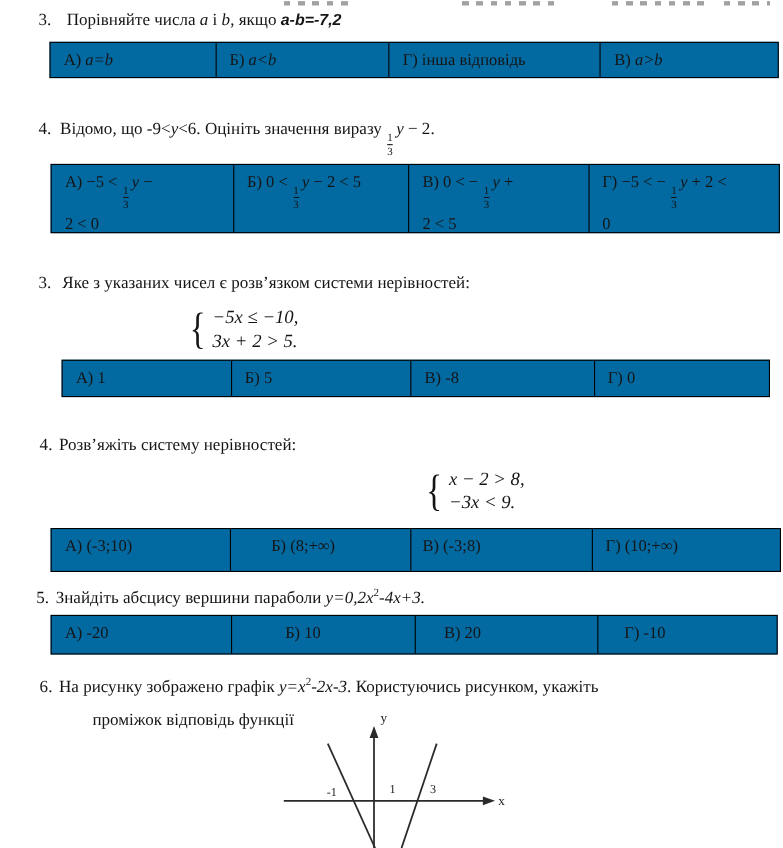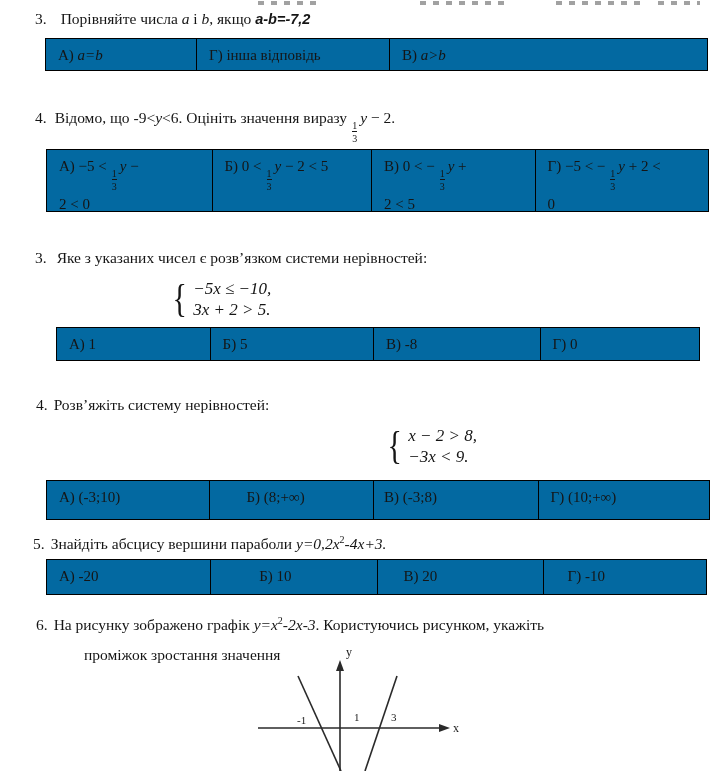--- a/index.html
+++ b/index.html
@@ -31,20 +31,21 @@
 
   <div class="strip" style="left:258px;width:62px;"></div>
   <div class="strip" style="left:420px;width:86px;"></div>
   <div class="strip" style="left:556px;width:88px;"></div>
   <div class="strip" style="left:658px;width:42px;"></div>
 
   <div class="q" style="top:9px;left:35px;"><span class="qnum" style="margin-right:14px;">3.</span><span>Порівняйте числа </span><span class="it">a</span><span> і </span><span class="it">b</span><span>, якщо </span><span class="sansmath">a-b=-7,2</span></div>
 
   <div class="tbl" style="left:45px;top:38px;width:663px;height:33px;">
     <div class="cell" style="width:150px;"><span>А) </span><span class="it">a=b</span></div>
+    <div class="cell" style="width:158px;"><span>Б) </span><span class="it">a&lt;b</span></div>
     <div class="cell" style="width:193px;"><span>Г) </span><span>інша відповідь</span></div>
     <div class="cell" style="width:162px;"><span>В) </span><span class="it">a&gt;b</span></div>
   </div>
 
   <div class="q" style="top:108px;left:35px;"><span class="qnum">4.</span><span>Відомо, що  -9&lt;</span><span class="it">y</span><span>&lt;6. Оцініть значення виразу</span><span class="frac">
         <span>1</span>
         <span class="den">3</span>
       </span><span class="it">y</span><span> − 2.</span></div>
 
   <div class="tbl" style="left:46px;top:149px;width:663px;height:63px;">
@@ -103,21 +104,21 @@
   <div class="q" style="top:534px;left:33px;"><span class="qnum" style="margin-right:6px;">5.</span><span>Знайдіть абсцису вершини параболи </span><span class="it">y=0,2x</span><sup>2</sup><span class="it">-4x+3.</span></div>
 
   <div class="tbl" style="left:46px;top:559px;width:661px;height:36px;gap:10px;">
     <div class="cell" style="width:162px;">А) -20</div>
     <div class="cell" style="width:163px;padding-left:48px;">Б) 10</div>
     <div class="cell" style="width:164px;padding-left:26px;">В) 20</div>
     <div class="cell" style="width:172px;padding-left:24px;">Г) -10</div>
   </div>
 
   <div class="q" style="top:615px;left:36px;"><span class="qnum" style="margin-right:6px;">6.</span><span>На рисунку зображено графік </span><span class="it">y=x</span><sup>2</sup><span class="it">-2x-3</span><span>. Користуючись рисунком, укажіть</span></div>
-  <div class="q" style="top:645px;left:84px;">проміжок зростання значення</div>
+  <div class="q" style="top:645px;left:84px;">проміжок відповідь функції</div>
 
   <svg class="graph" style="left:250px;top:640px;" width="220" height="131" viewBox="0 0 220 131">
 
     <line x1="90" y1="28" x2="90" y2="131" stroke="#2a2a2a" stroke-width="1.6"></line>
     <polygon points="90,20 86,31 94,31" fill="#2a2a2a"></polygon>
 
     <line x1="8" y1="88" x2="193" y2="88" stroke="#2a2a2a" stroke-width="1.6"></line>
     <polygon points="200,88 189,84 189,92" fill="#2a2a2a"></polygon>
 
     <line x1="48" y1="36" x2="91" y2="131" stroke="#2a2a2a" stroke-width="1.6"></line>

